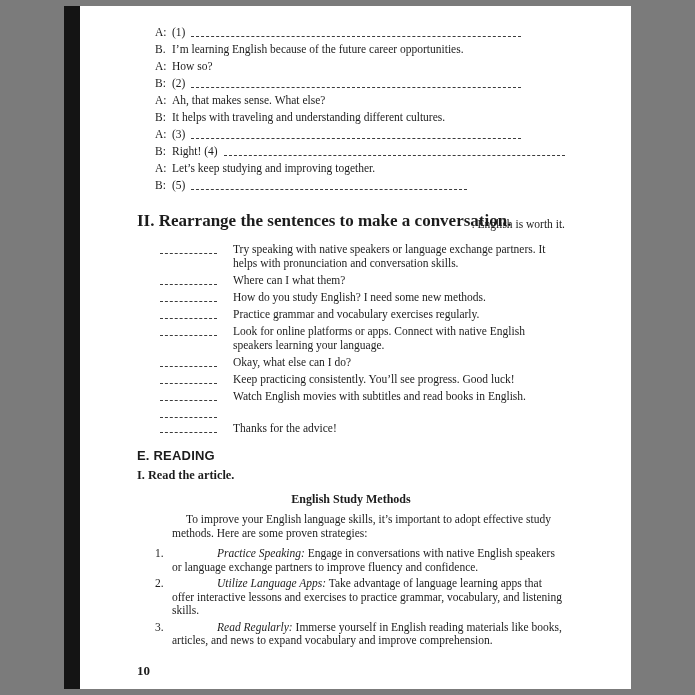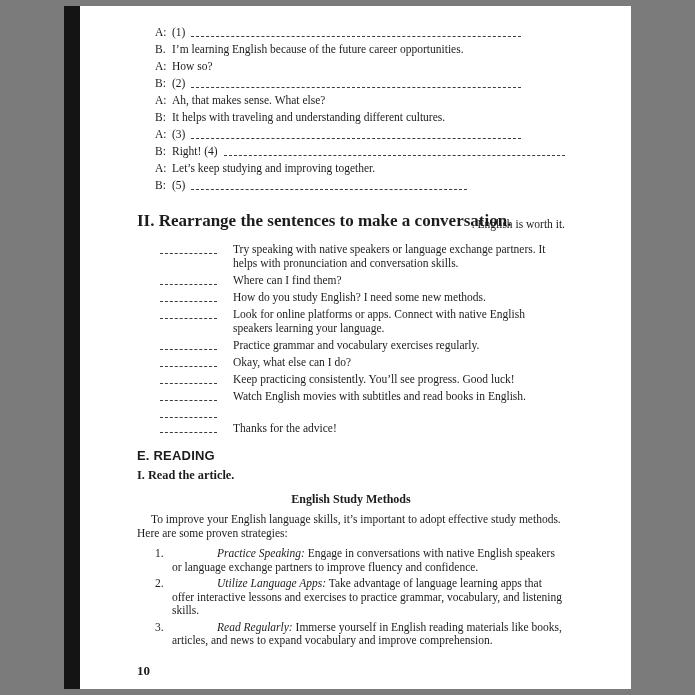--- a/index.html
+++ b/index.html
@@ -23,21 +23,21 @@
   .sec2-head{margin-top:17px;font-weight:bold;font-size:17px;}
   .rlist{margin-top:11px;}
   .rrow{display:flex;padding-left:23px;margin-bottom:3px;}
   .rblank{flex:none;width:57px;border-bottom:1.3px dashed #3c3c3c;height:0;margin-top:11px;}
   .rtext{flex:1;margin-left:16px;line-height:14px;}
 
   
   .ehead{margin-top:13px;font-family:"Liberation Sans","DejaVu Sans",sans-serif;font-weight:bold;font-size:13px;letter-spacing:0.2px;}
   .ihead{margin-top:5px;font-weight:bold;font-size:12.3px;}
   .atitle{margin-top:9px;text-align:center;font-weight:bold;font-size:12px;}
-  .intro{margin-top:6px;text-indent:14px;line-height:13.5px;}
+  .intro{margin-top:6px;text-indent:14px;line-height:13.5px;margin-left:35px;}
   .slist{margin-top:7px;}
   .strat{display:flex;margin-bottom:3px;}
   .snum{flex:none;width:17px;margin-left:18px;line-height:13.5px;}
   .stext{flex:1;line-height:13.5px;}
   .lead{font-style:italic;margin-left:45px;}
 
   .pagenum{margin-top:15px;font-weight:bold;font-size:13px;}
 </style>
 </head>
 <body>
@@ -97,33 +97,33 @@
       </div>
 
       <div class="sec2-head">II. Rearrange the sentences to make a conversation.</div>
       <div class="rlist">
         <div class="rrow">
           <span class="rblank"></span>
           <div class="rtext">Try speaking with native speakers or language exchange partners. It helps with pronunciation and conversation skills.</div>
         </div>
         <div class="rrow">
           <span class="rblank"></span>
-          <div class="rtext">Where can I find them?</div>
+          <div class="rtext">Where can I what them?</div>
         </div>
         <div class="rrow">
           <span class="rblank"></span>
           <div class="rtext">How do you study English? I need some new methods.</div>
         </div>
         <div class="rrow">
           <span class="rblank"></span>
-          <div class="rtext">Look for online platforms or apps. Connect with native English speakers learning your language.</div>
+          <div class="rtext">Practice grammar and vocabulary exercises regularly.</div>
         </div>
         <div class="rrow">
           <span class="rblank"></span>
-          <div class="rtext">Practice grammar and vocabulary exercises regularly.</div>
+          <div class="rtext">Look for online platforms or apps. Connect with native English speakers learning your language.</div>
         </div>
         <div class="rrow">
           <span class="rblank"></span>
           <div class="rtext">Okay, what else can I do?</div>
         </div>
         <div class="rrow">
           <span class="rblank"></span>
           <div class="rtext">Keep practicing consistently. You’ll see progress. Good luck!</div>
         </div>
         <div class="rrow">

